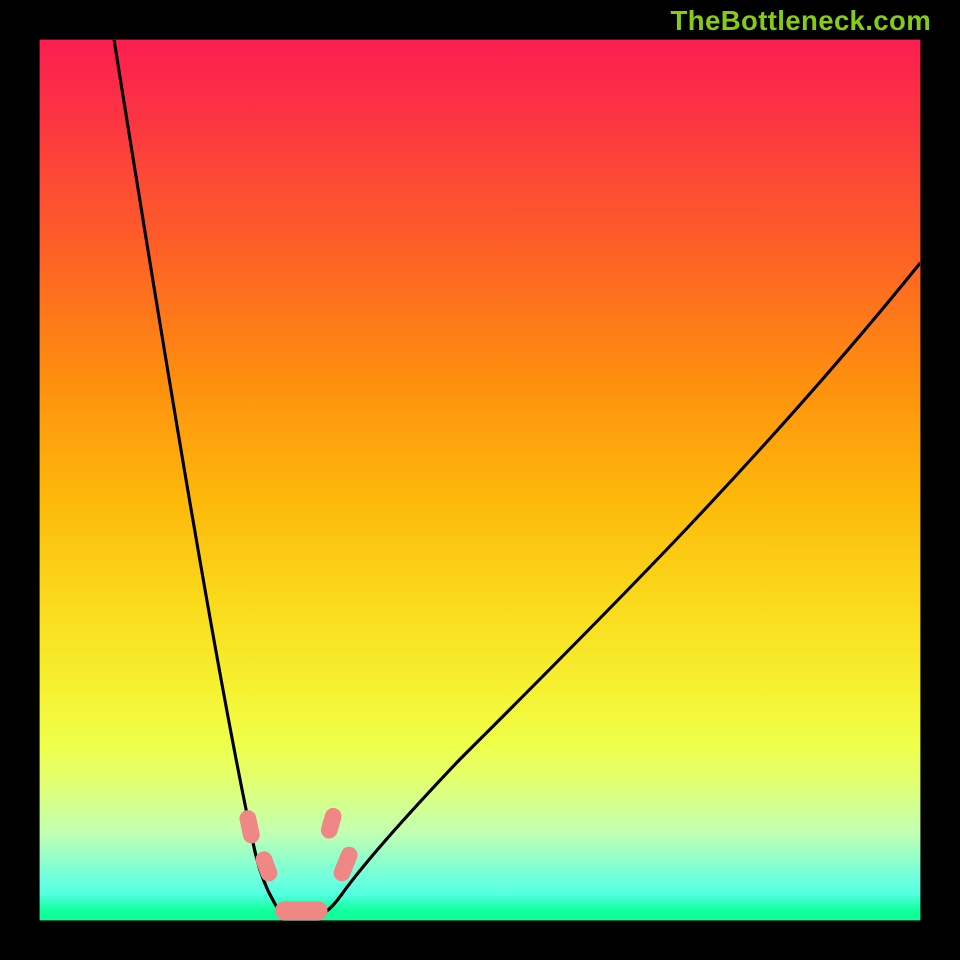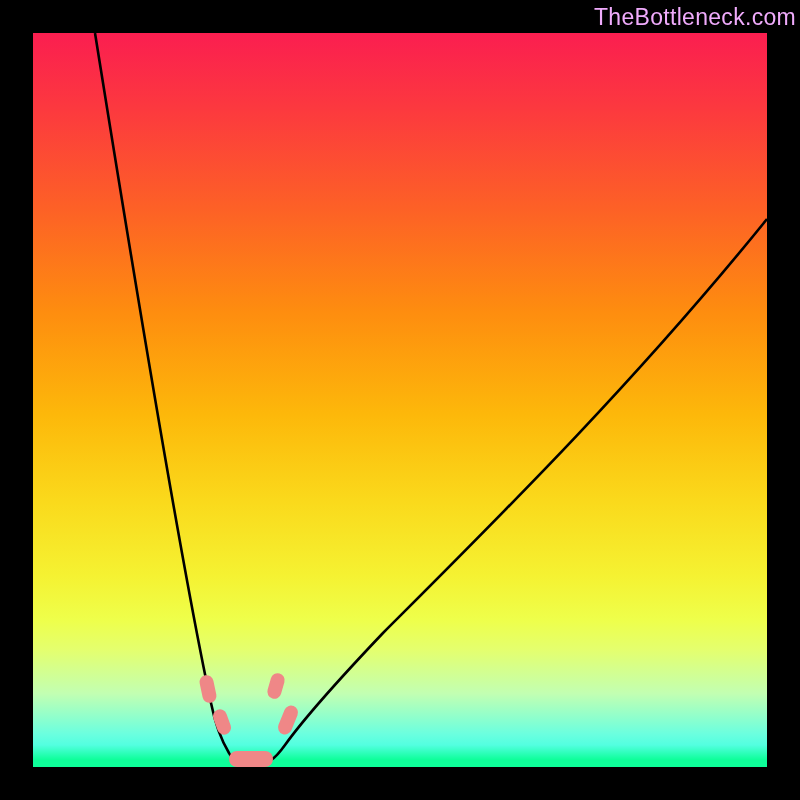--- a/index.html
+++ b/index.html
@@ -13,24 +13,24 @@
   }
   .frame {
     position: absolute;
     width: 800px;
     height: 800px;
     background: #000000;
   }
   .watermark {
     position: absolute;
     top: 4px;
-    right: 4px;
-    color: #f0abfc;
+    right: 24px;
+    color: #84cc16;
     font-size: 23px;
-    font-weight: 400;
+    font-weight: 700;
     letter-spacing: 0.3px;
     z-index: 10;
   }
   .plot {
     position: absolute;
     left: 33px;
     top: 33px;
     width: 734px;
     height: 734px;
   }

